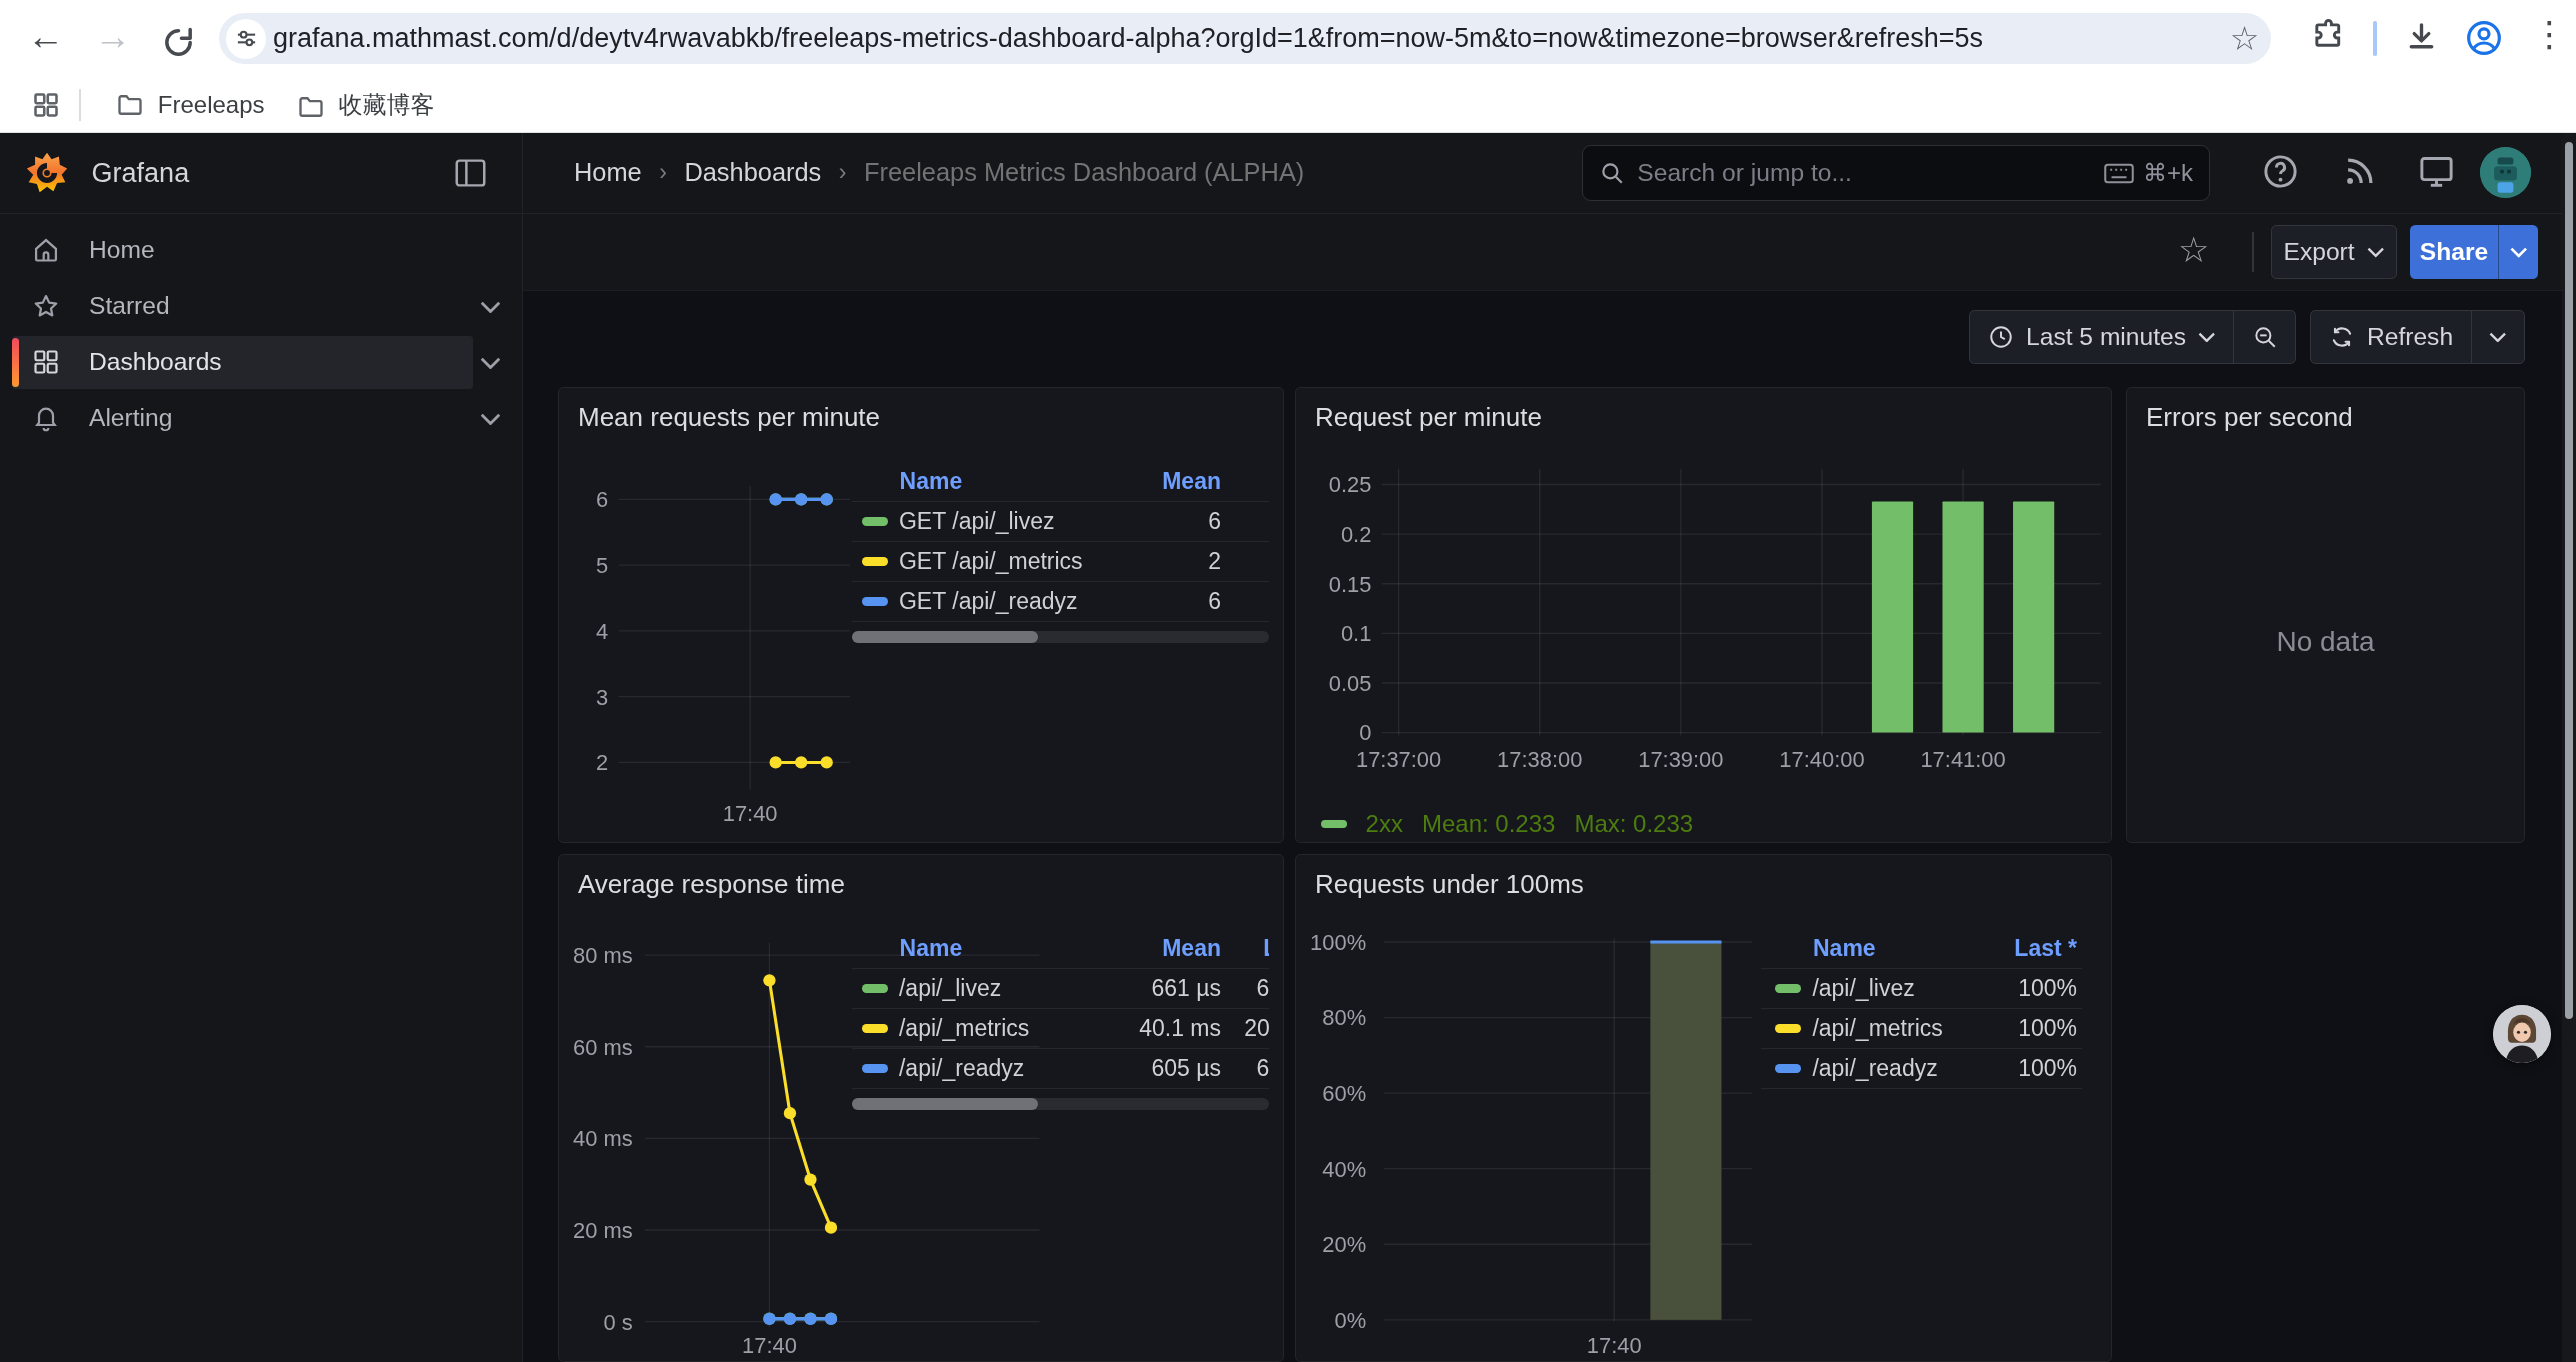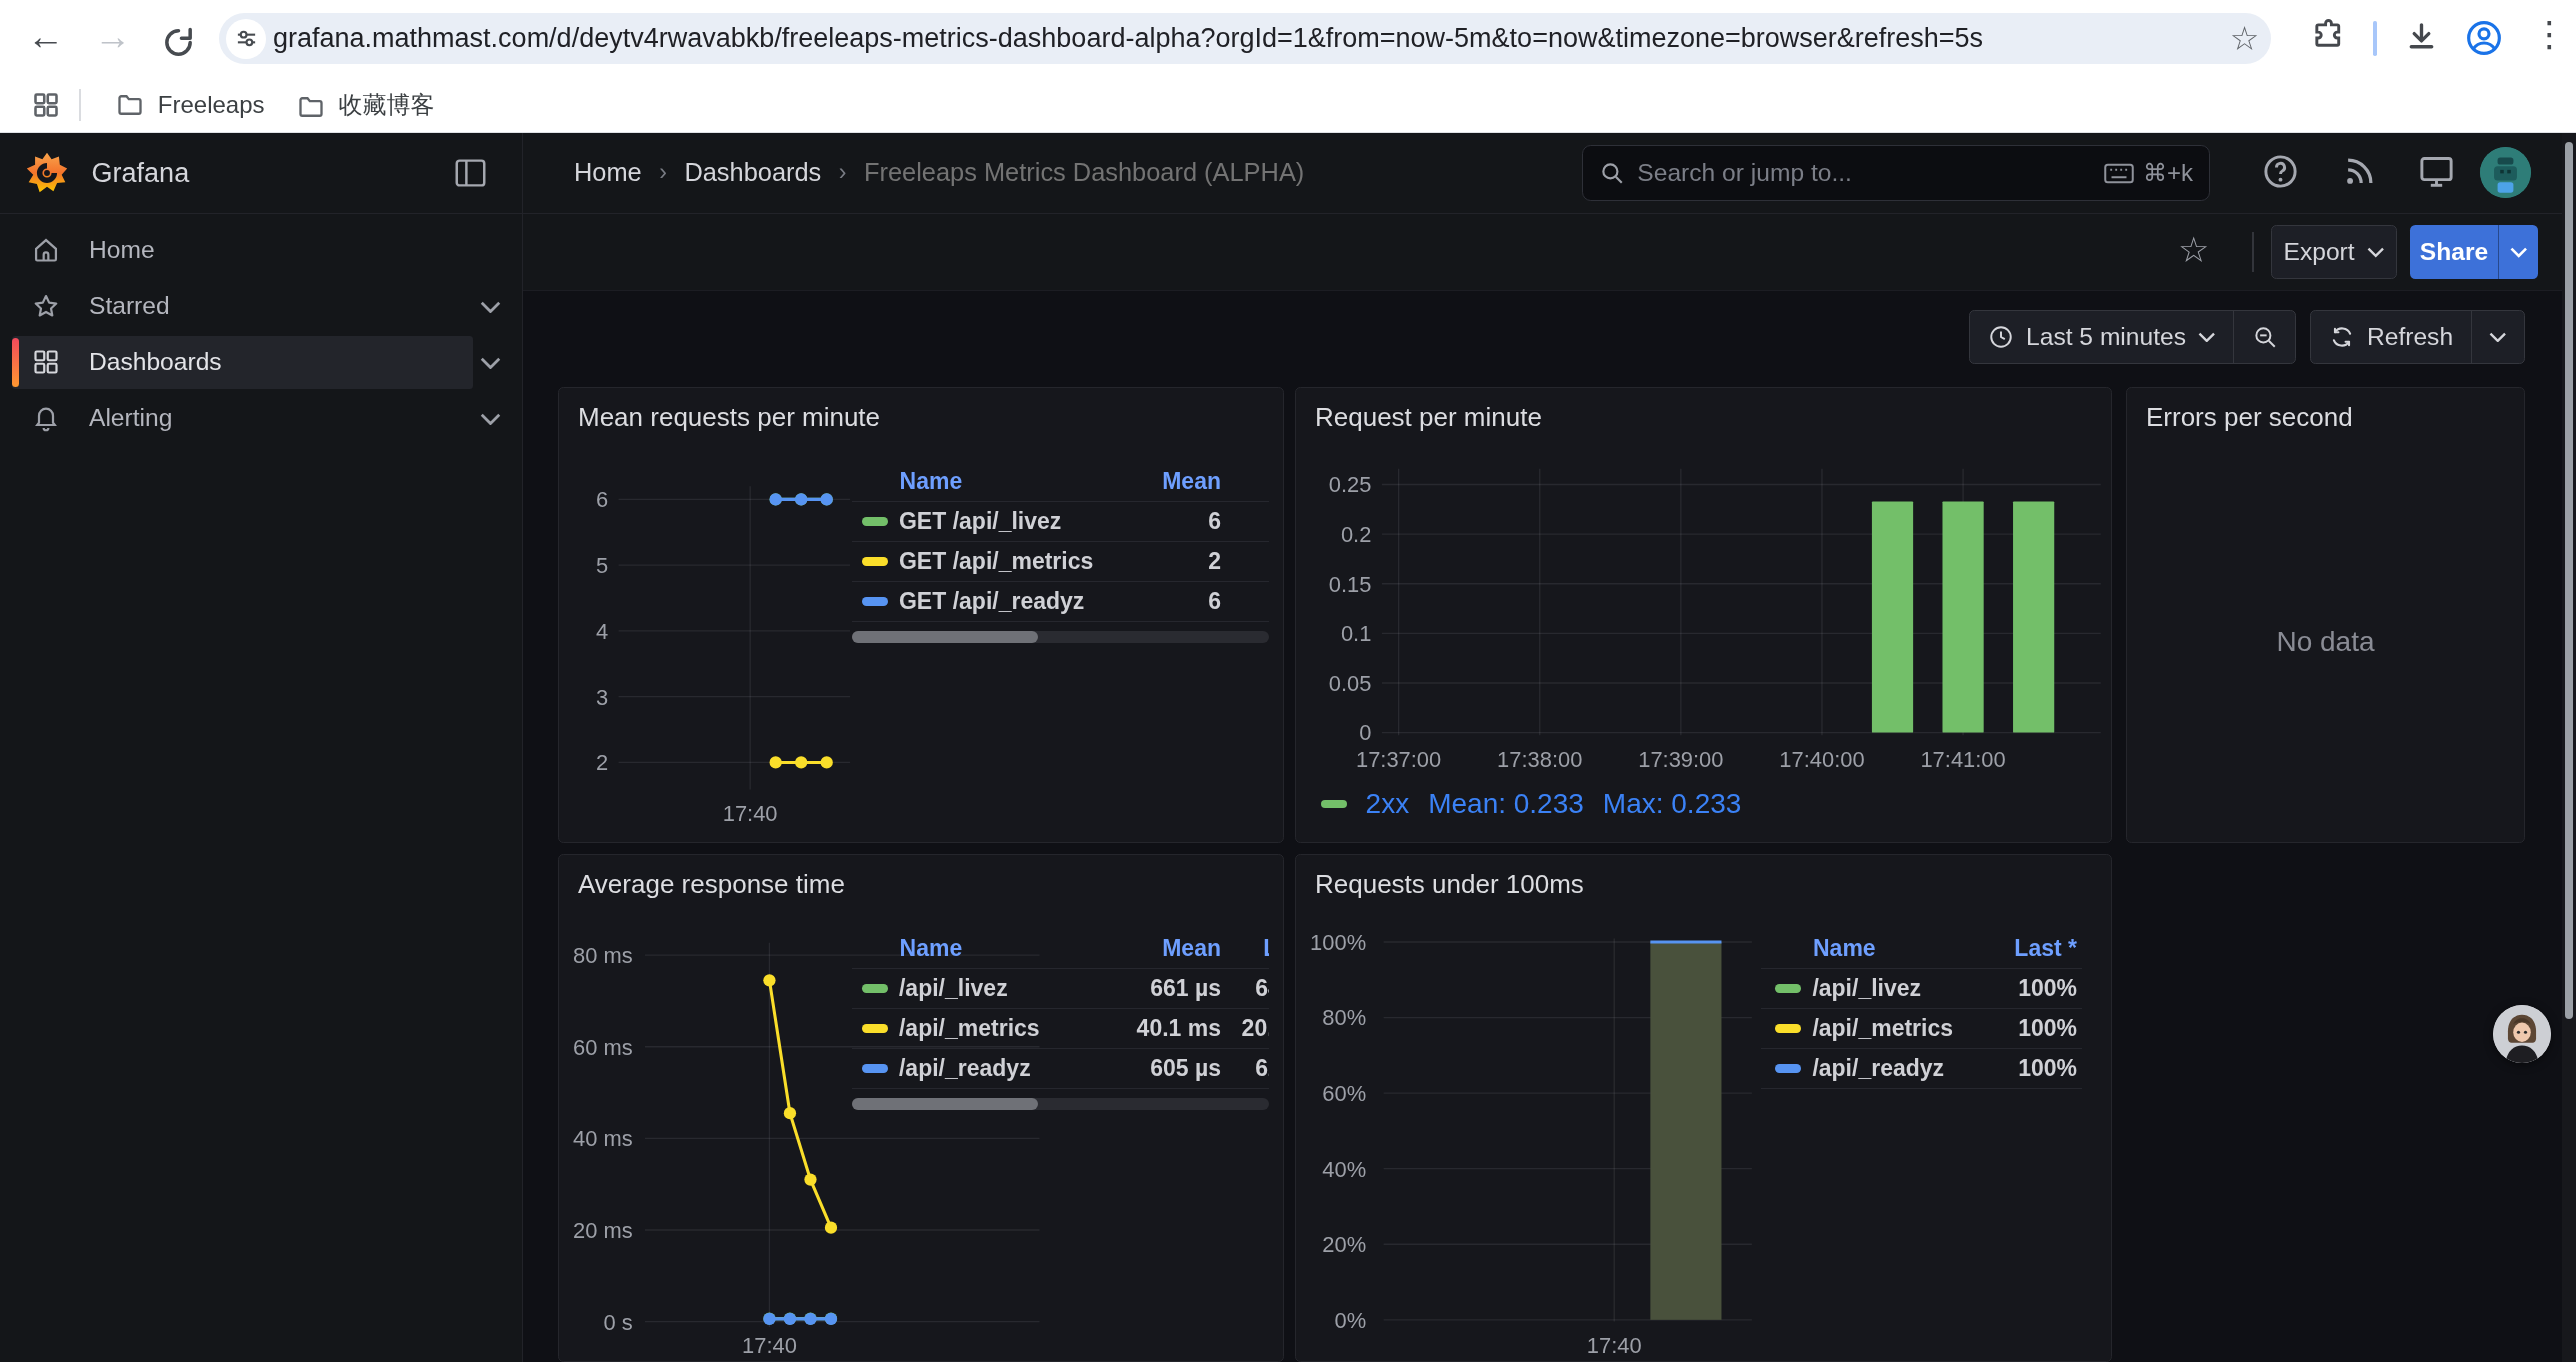--- a/index.html
+++ b/index.html
@@ -70,34 +70,34 @@
   .ctl-sep { width:0.9px; background:#34363D; }
 
   .panel { position:absolute; background:#16171C; border:0.9px solid #25262C; border-radius:5.3px; overflow:hidden; }
   .ptitle { position:absolute; left:19px; top:14px; font-size:26px; font-weight:500; color:#DCDDE1; z-index:2; }
   .psvg { position:absolute; left:0; top:0; }
   .nodata { position:absolute; left:0; right:0; top:238px; text-align:center; font-size:28px; color:#8A8C95; }
 
   
   .ltable { position:absolute; overflow:hidden; font-size:23px; }
   .lrowwrap { width:491px; }
-  .lhead, .lrow { display:flex; align-items:center; height:40px; border-bottom:0.9px solid #26272E;font-weight:bold; }
+  .lhead, .lrow { display:flex; align-items:center; height:40px; border-bottom:0.9px solid #26272E; }
   .lhead { color:#6E9FFF; font-weight:700; }
   .lrow { color:#D0D1D6; }
   .cell-name { flex:0 0 246px; display:flex; align-items:center; padding-left:9.6px; white-space:nowrap; }
   .cell-name .pad { width:38px; flex:0 0 38px; }
   .cell-mean { flex:0 0 123px; text-align:right; white-space:nowrap; }
   .cell-last { flex:0 0 105px; text-align:right; white-space:nowrap; }
   .sw { width:26px; height:8.8px; border-radius:4.4px; margin-right:11.4px; flex:0 0 26px; }
   .hsb { position:relative; height:12.3px; background:#2A2B31; border-radius:6.1px; margin-top:8.8px; width:417px; }
   .hsb .thumb { position:absolute; left:0; top:0; height:12.3px; width:186px; background:#6F7177; border-radius:6.1px; }
   .t5 .cell-name { flex:0 0 202px; padding-left:14px; }
   .t5 .cell-last { flex:0 0 114px; }
 
-  .p2legend { position:absolute; left:24.6px; top:400px; display:flex; align-items:center; gap:19px; font-size:28px; color:#3b82f6; }
+  .p2legend { position:absolute; left:24.6px; top:422px; display:flex; align-items:center; gap:19px; font-size:24px; color:#4d7c0f; }
   .p2legend .sw { margin-right:0; }
 
   
   .vsb { position:absolute; right:0; top:0; width:14px; height:1229px; background:#17181C; }
   .vsb .vthumb { position:absolute; left:2.6px; top:8.8px; width:8.8px; height:877px; background:#9BA0A6; border-radius:4.4px; }
   .floatav { position:absolute; left:2493px; top:872px; width:58px; height:58px; border-radius:50%; background:#CDCFD4; overflow:hidden; box-shadow:0 1.8px 8.8px rgba(0,0,0,0.5); z-index:5; }
 
   svg { display:block; }
 </style>
 </head>

